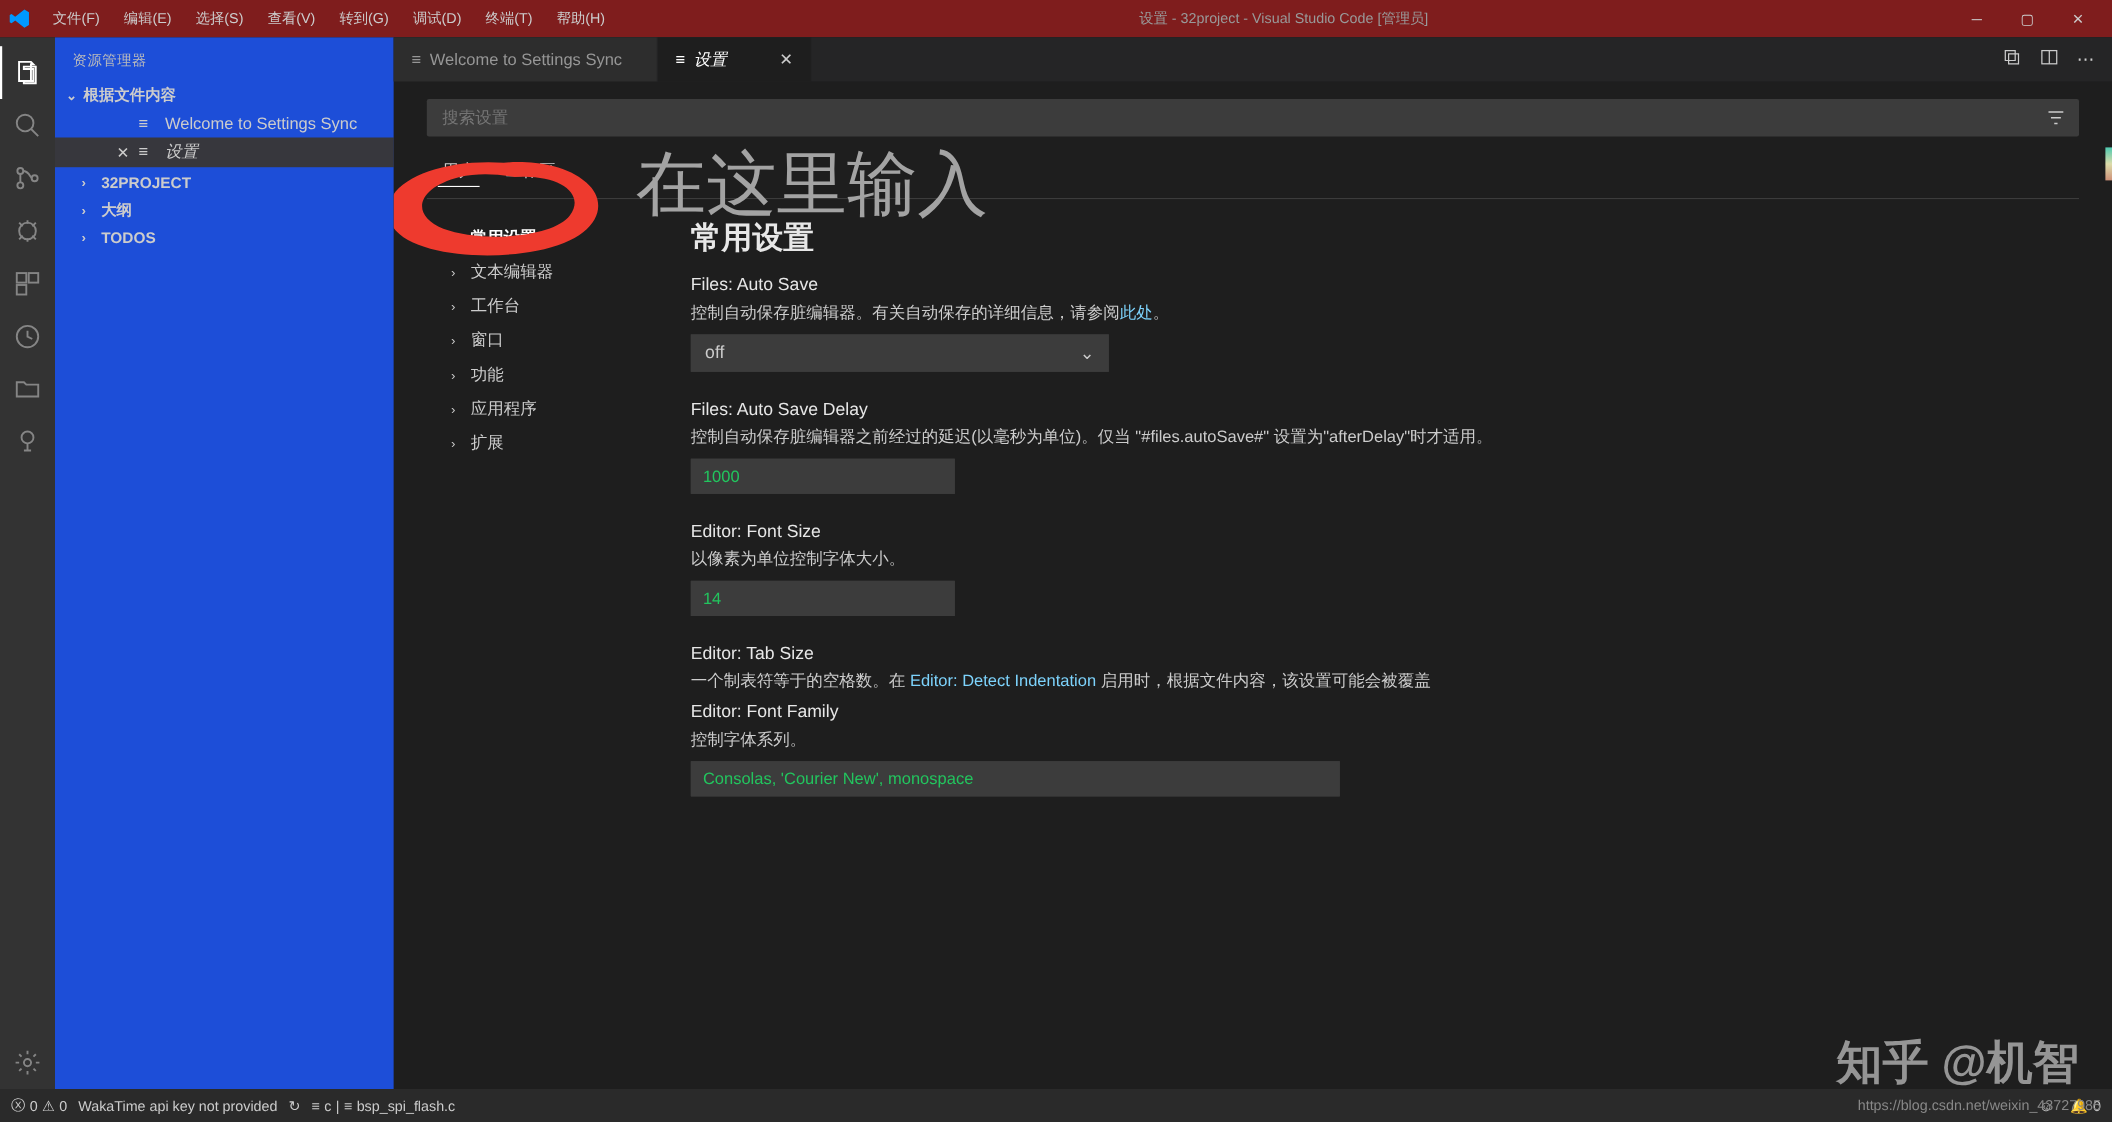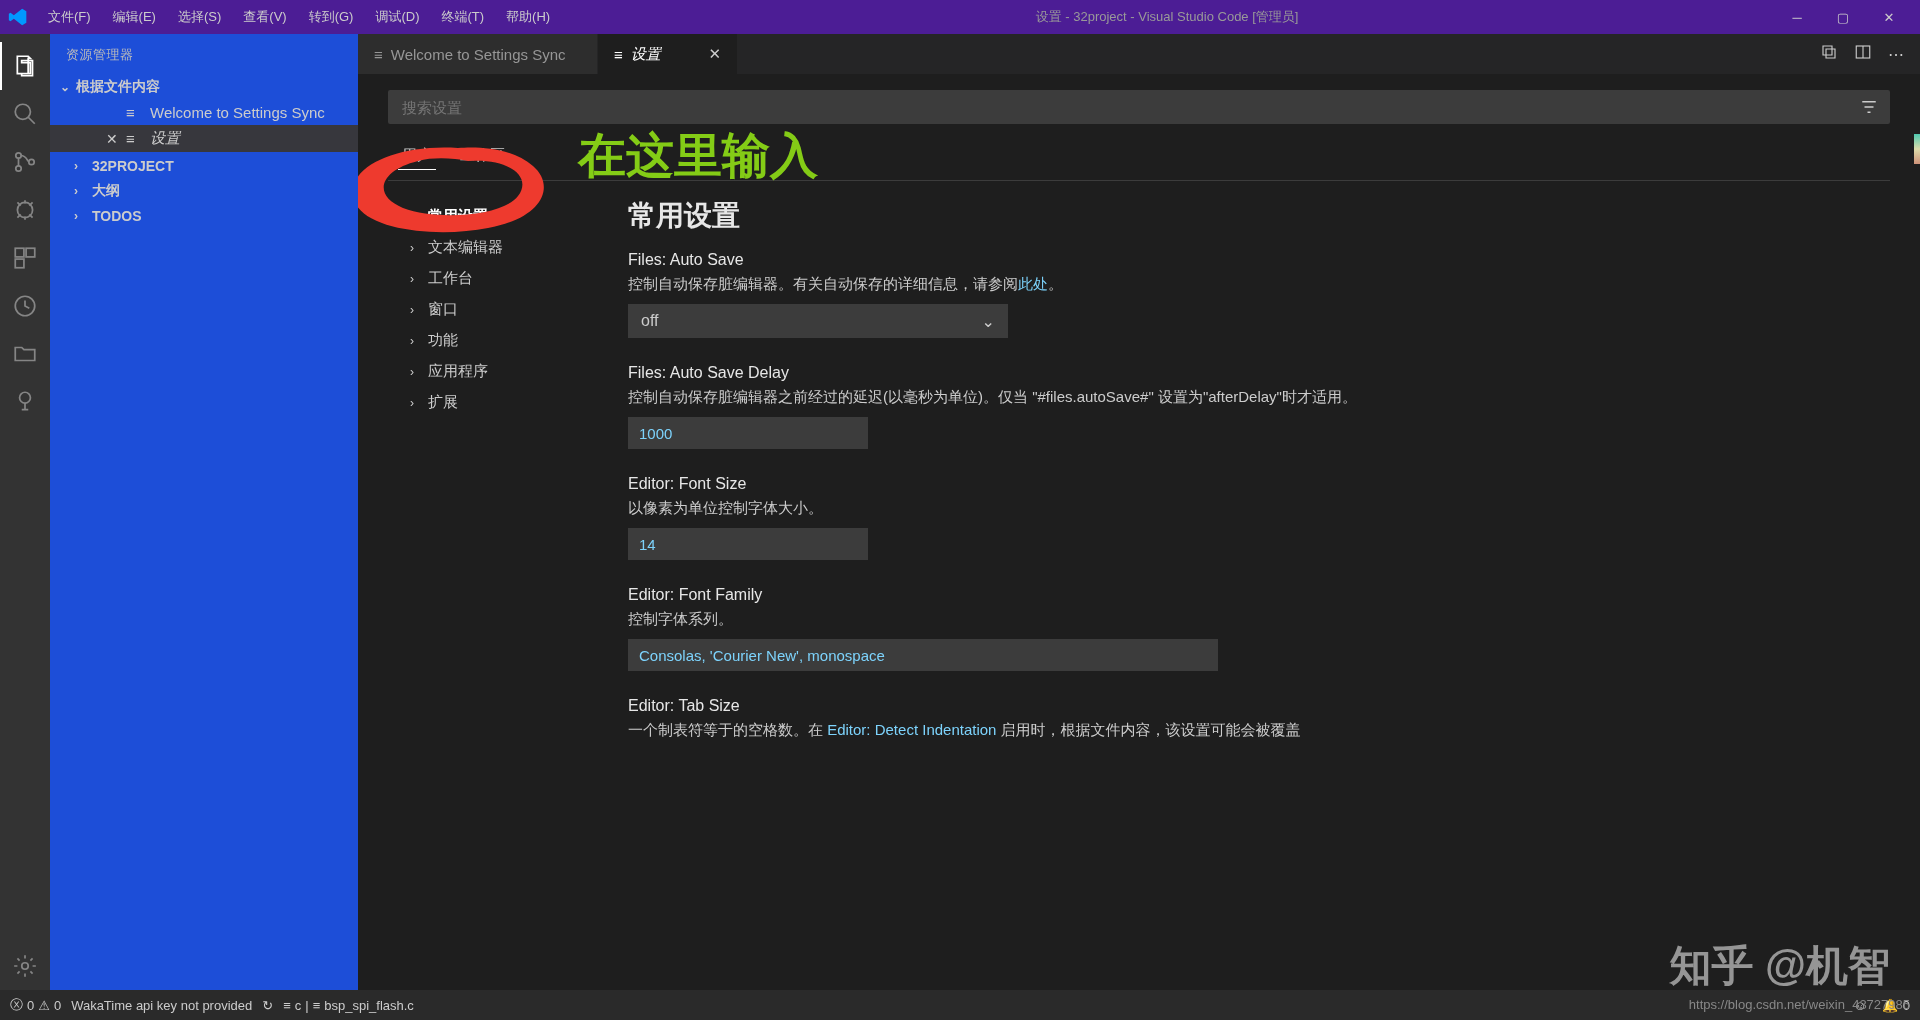--- a/index.html
+++ b/index.html
@@ -1,18 +1,18 @@
 <!DOCTYPE html>
 <html><head>
 <meta charset="utf-8">
 <style>
 * { margin: 0; padding: 0; box-sizing: border-box; font-family: "Segoe UI", "Microsoft YaHei", sans-serif; }
 body { background: #1e1e1e; color: #cccccc; width: 1920px; height: 1020px; overflow: hidden; position: relative; }
 
-.titlebar { height: 34px; background: #4c1d95; display: flex; align-items: center; padding: 0 8px; font-size: 13px; color: #cccccc; }
+.titlebar { height: 34px; background: #7f1d1d; display: flex; align-items: center; padding: 0 8px; font-size: 13px; color: #cccccc; }
 .titlebar .vscode-icon { width: 20px; height: 20px; margin-right: 10px; }
 .titlebar .menu { display: flex; gap: 2px; }
 .titlebar .menu-item { padding: 4px 10px; cursor: pointer; }
 .titlebar .title-text { flex: 1; text-align: center; color: #999999; }
 .titlebar .win-controls { display: flex; gap: 0; }
 .titlebar .win-btn { width: 46px; height: 34px; display: flex; justify-content: center; align-items: center; cursor: pointer; color: #cccccc; }
 
 .main-area { display: flex; height: calc(100% - 34px - 30px); }
 .activity-bar { width: 50px; background: #333333; display: flex; flex-direction: column; align-items: center; padding-top: 8px; }
 .activity-bar .ab-item { width: 50px; height: 48px; display: flex; justify-content: center; align-items: center; color: #858585; cursor: pointer; }
@@ -52,31 +52,31 @@
 .sn-item { padding: 6px 10px 6px 40px; font-size: 15px; color: #cccccc; cursor: pointer; position: relative; }
 .sn-item.bold { font-weight: bold; color: #ffffff; padding-left: 40px; }
 .sn-item .chev { position: absolute; left: 22px; font-size: 12px; top: 9px; }
 .settings-detail { flex: 1; padding: 6px 20px; overflow: hidden; }
 .sd-heading { font-size: 28px; font-weight: bold; color: #e7e7e7; margin-bottom: 16px; }
 .setting-block { margin-bottom: 26px; }
 .setting-title { font-size: 16px; font-weight: normal; color: #e7e7e7; margin-bottom: 6px; }
 .setting-desc { font-size: 15px; color: #cccccc; margin-bottom: 10px; }
 .setting-desc a { color: #7dd3fc; text-decoration: none; }
 .select-box { width: 380px; height: 34px; background: #3c3c3c; border: 1px solid #3c3c3c; display: flex; align-items: center; justify-content: space-between; padding: 0 12px; cursor: pointer; }
-.input-box { width: 240px; height: 32px; background: #3c3c3c; border: 1px solid #3c3c3c; color: #7dd3fc; padding: 0 10px; font-size: 15px; }
+.input-box { width: 240px; height: 32px; background: #3c3c3c; border: 1px solid #3c3c3c; color: #22c55e; padding: 0 10px; font-size: 15px; }
 .input-box.wide { width: 590px; }
 
 .status-bar { height: 30px; background: #2a2a2a; display: flex; align-items: center; padding: 0 10px; font-size: 13px; color: #cccccc; }
 .status-left { display: flex; align-items: center; gap: 10px; }
 .status-right { margin-left: auto; display: flex; align-items: center; gap: 16px; }
 .sb-item { display: flex; align-items: center; gap: 4px; cursor: pointer; }
 
 .annotation { position: absolute; pointer-events: none; }
 .red-circle { position: absolute; left: -20px; top: 62px; width: 230px; height: 110px; }
-.red-text { position: absolute; left: 220px; top: 50px; color: #84cc16; font-size: 48px; font-weight: 700; white-space: nowrap; }
+.red-text { position: absolute; left: 220px; top: 50px; color: #a3a3a3; font-size: 64px; font-weight: 400; white-space: nowrap; }
 .watermark-zhihu { position: absolute; right: 30px; bottom: 26px; color: #aaaaaa; font-size: 42px; font-weight: bold; opacity: 0.85; display: flex; align-items: center; gap: 10px; }
 .watermark-url { position: absolute; right: 10px; bottom: 8px; color: #888888; font-size: 13px; }
 .color-strip { position: absolute; right: 0; top: 100px; width: 6px; height: 30px; background: linear-gradient(to bottom, #4ec9b0, #dcdcaa, #ce9178); }
 
 svg { fill: currentColor; }
 </style>
 </head>
 <body>
 
 <div class="titlebar">
@@ -257,29 +257,29 @@
             <div class="setting-desc">控制自动保存脏编辑器之前经过的延迟(以毫秒为单位)。仅当 "#files.autoSave#" 设置为"afterDelay"时才适用。</div>
             <input class="input-box" value="1000" style="">
           </div>
 
           <div class="setting-block">
             <div class="setting-title">Editor: Font Size</div>
             <div class="setting-desc">以像素为单位控制字体大小。</div>
             <input class="input-box" value="14" style="">
           </div>
 
+          <div class="setting-block" style="margin-bottom:0">
+            <div class="setting-title">Editor: Tab Size</div>
+            <div class="setting-desc"><span>一个制表符等于的空格数。在 </span><a href="#">Editor: Detect Indentation</a><span> 启用时，根据文件内容，该设置可能会被覆盖</span></div>
+          </div>
+
           <div class="setting-block">
             <div class="setting-title">Editor: Font Family</div>
             <div class="setting-desc">控制字体系列。</div>
             <input class="input-box wide" value="Consolas, 'Courier New', monospace" style="">
-          </div>
-
-          <div class="setting-block" style="margin-bottom:0">
-            <div class="setting-title">Editor: Tab Size</div>
-            <div class="setting-desc"><span>一个制表符等于的空格数。在 </span><a href="#">Editor: Detect Indentation</a><span> 启用时，根据文件内容，该设置可能会被覆盖</span></div>
           </div>
         </div>
       </div>
 
       <svg class="annotation red-circle" viewBox="0 0 230 110">
         <path d="M 120 12 C 60 8 10 30 15 60 C 20 95 100 102 150 92 C 205 82 218 50 195 30 C 175 12 140 10 120 12 Z M 130 25 C 170 22 195 40 180 60 C 165 80 100 85 65 72 C 35 60 40 35 80 25 C 95 21 115 22 130 25 Z" fill="#ee3a2e"></path>
       </svg>
       <div class="annotation red-text">在这里输入</div>
     </div>
   </div>

